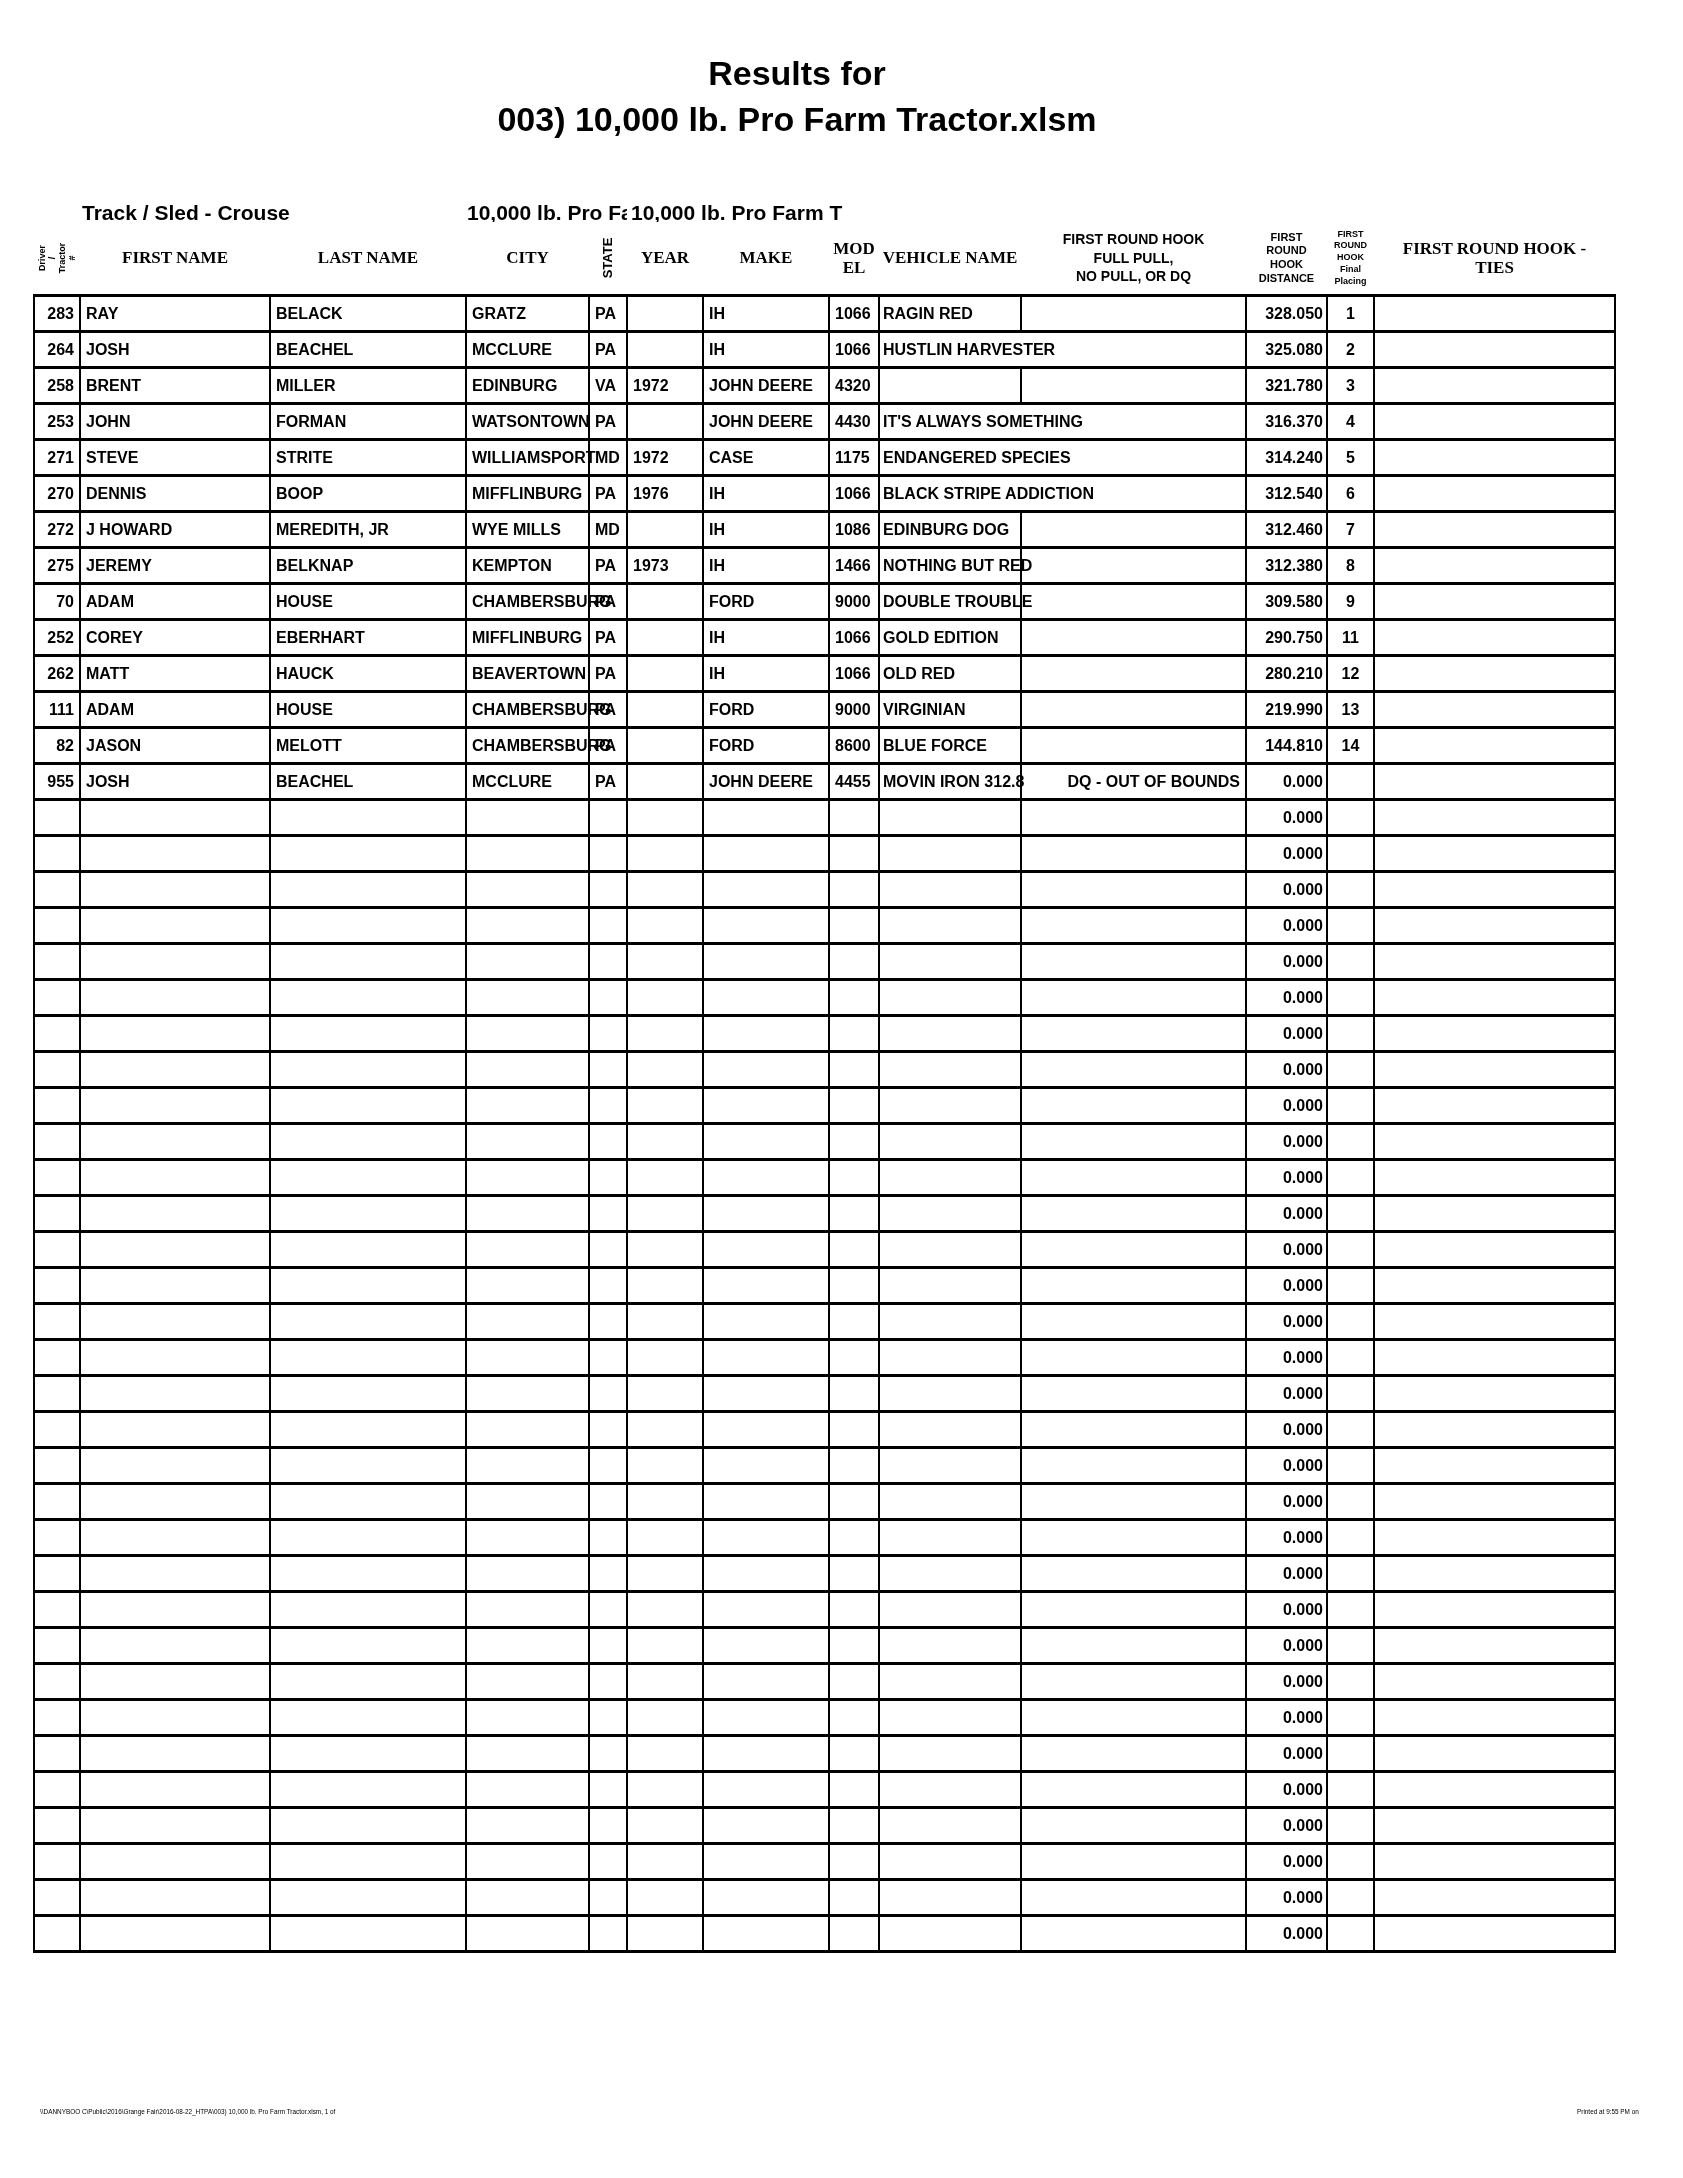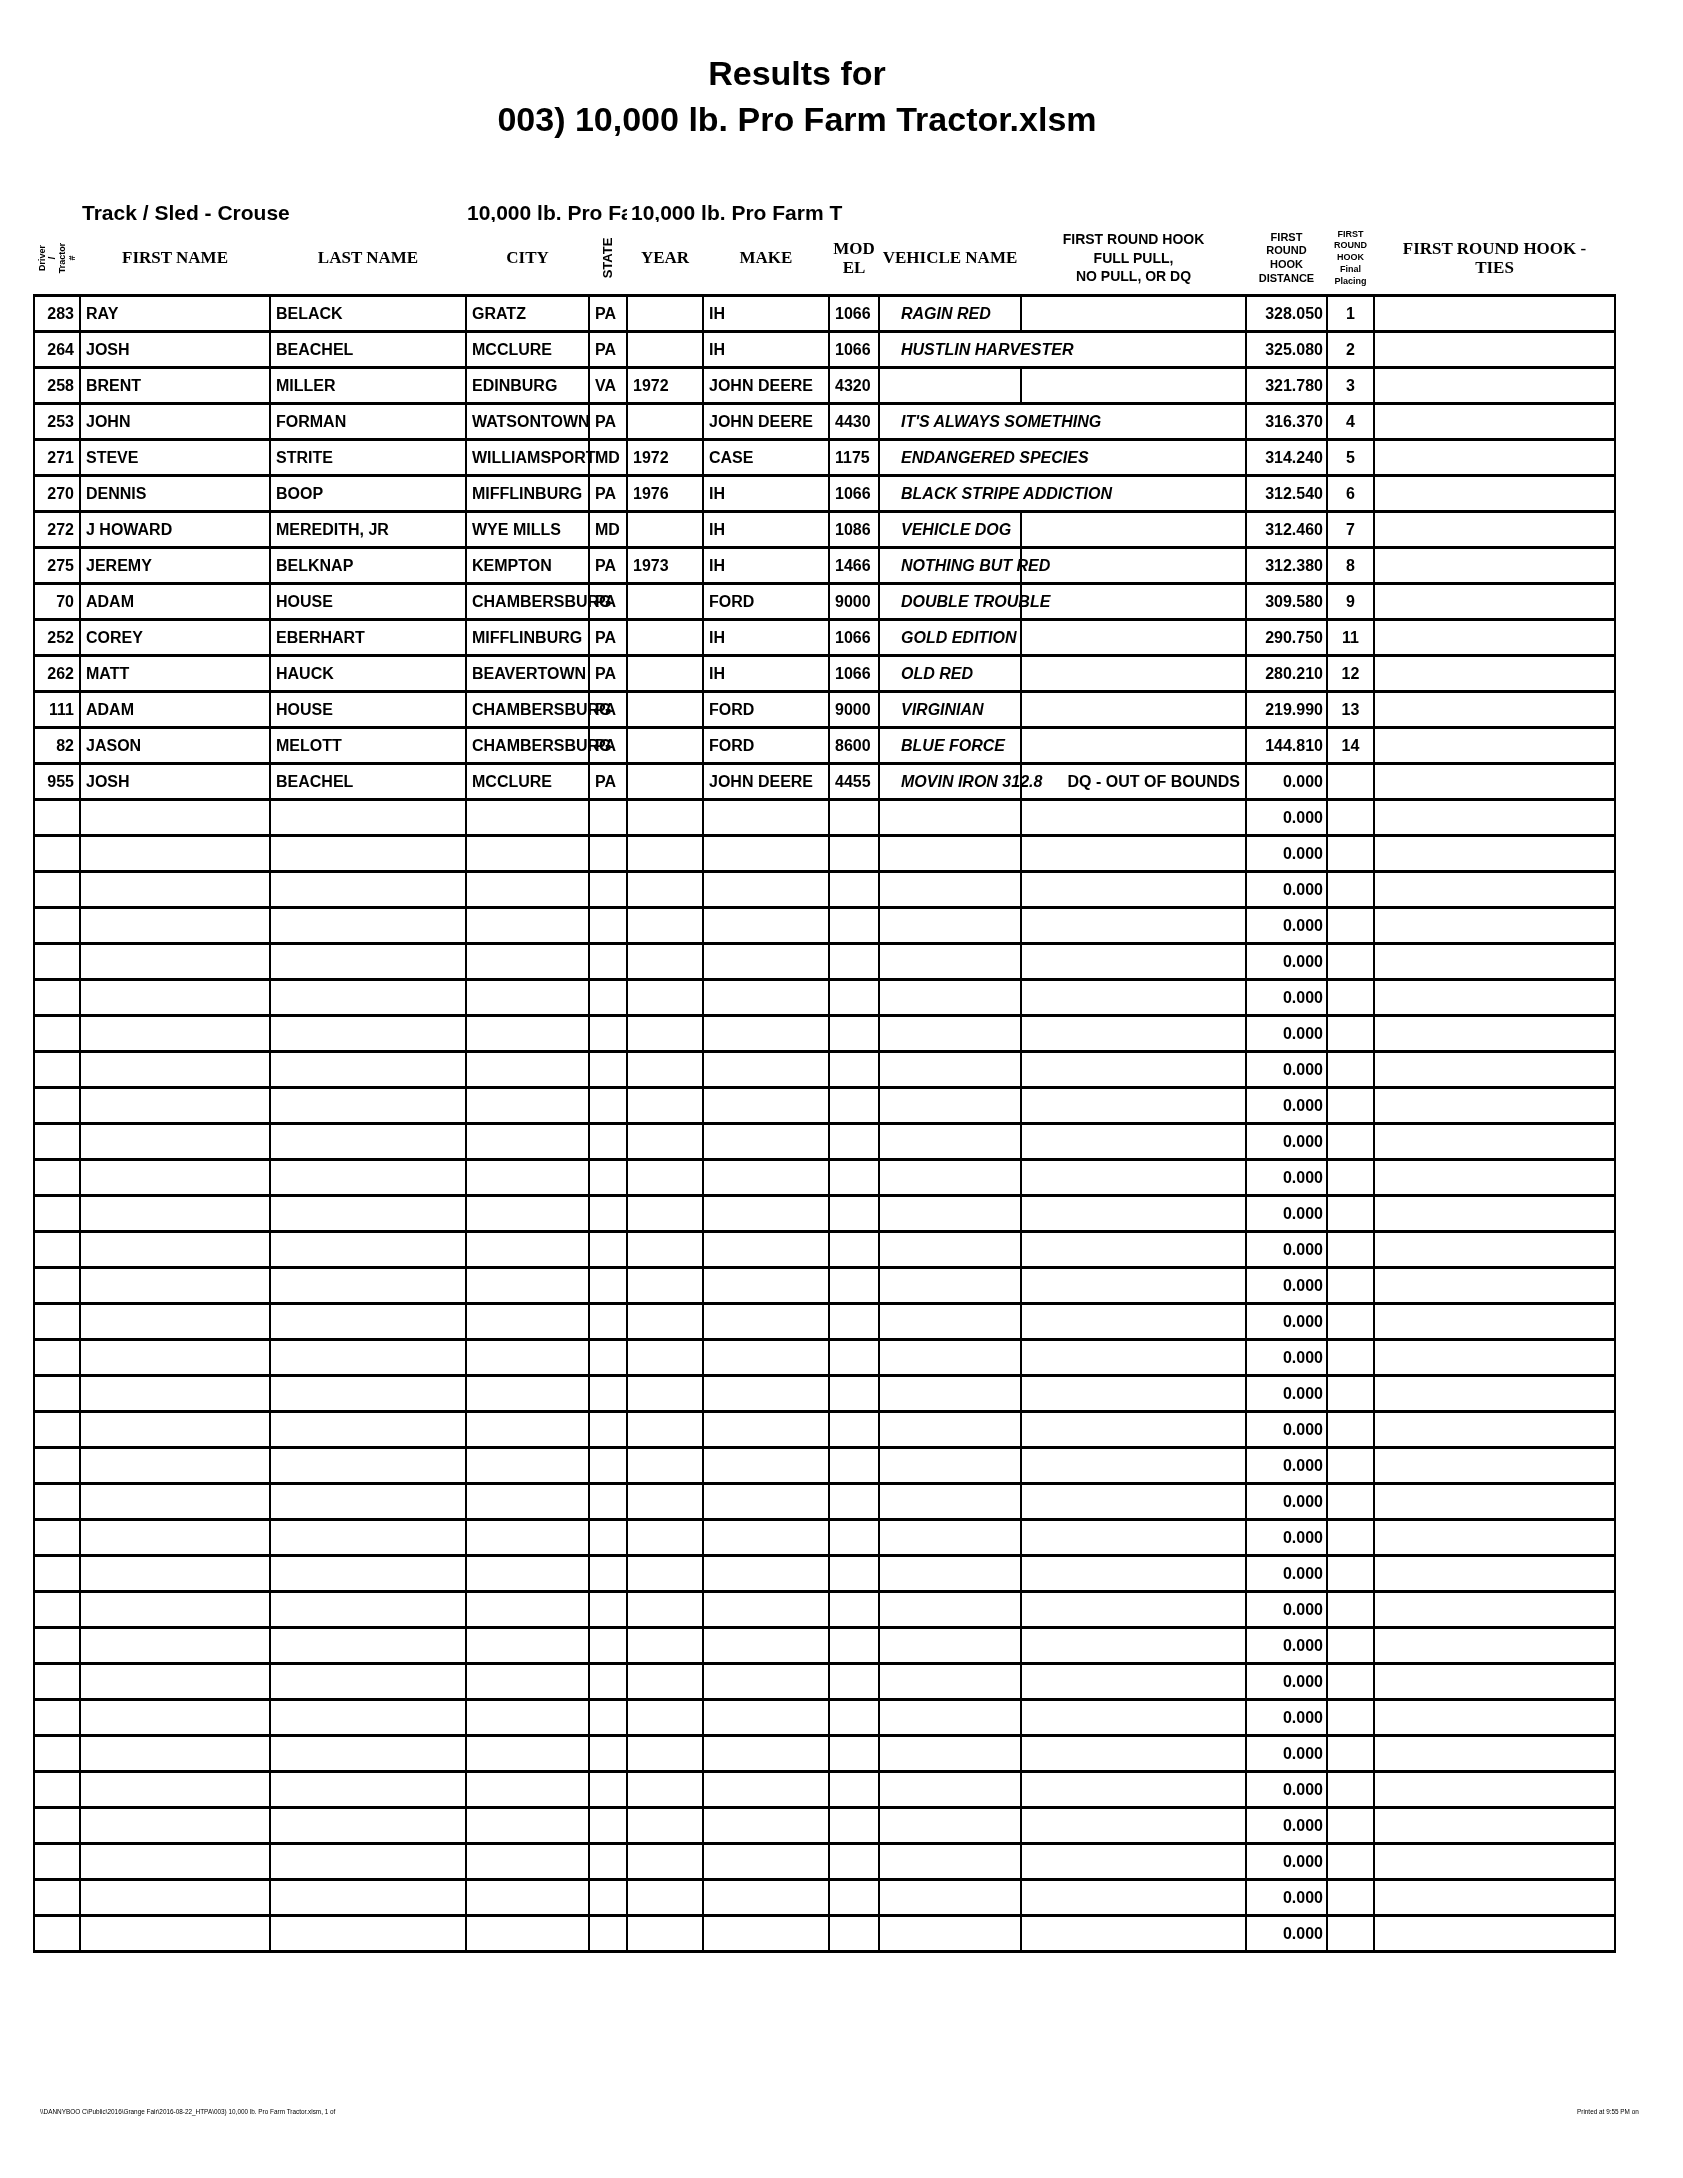--- a/index.html
+++ b/index.html
@@ -40,21 +40,21 @@
   tbody tr{height:36px;}
   tbody td{
     border:2px solid #000;border-top-width:3px;border-bottom-width:3px;
     font-size:16px;font-weight:bold;padding:0 5px;
     white-space:nowrap;overflow:visible;vertical-align:middle;
   }
   td.c-num{text-align:right;}
   td.c-dist{text-align:right;padding-right:3px;}
   td.c-place{text-align:center;}
   td.c-result{text-align:right;}
-  td.c-vehicle{padding:0 21px;font-style:italic;}
+  td.c-vehicle{padding:0 3px;}
   
   .footer{position:absolute;top:2108px;font-size:6.4px;font-weight:normal;white-space:nowrap;}
   .footer-left{left:40px;}
   .footer-right{left:1577px;}
 </style>
 </head>
 <body>
 
 <div class="title-block">
   <div class="title-line">Results for</div>
@@ -199,21 +199,21 @@
       </tr>
       <tr>
         <td class="c-num">272</td>
         <td class="c-first">J HOWARD</td>
         <td class="c-last">MEREDITH, JR</td>
         <td class="c-city">WYE MILLS</td>
         <td class="c-state">MD</td>
         <td class="c-year"></td>
         <td class="c-make">IH</td>
         <td class="c-model">1086</td>
-        <td class="c-vehicle">VEHICLE DOG</td>
+        <td class="c-vehicle">EDINBURG DOG</td>
         <td class="c-result"></td>
         <td class="c-dist">312.460</td>
         <td class="c-place">7</td>
         <td class="c-ties"></td>
       </tr>
       <tr>
         <td class="c-num">275</td>
         <td class="c-first">JEREMY</td>
         <td class="c-last">BELKNAP</td>
         <td class="c-city">KEMPTON</td>

